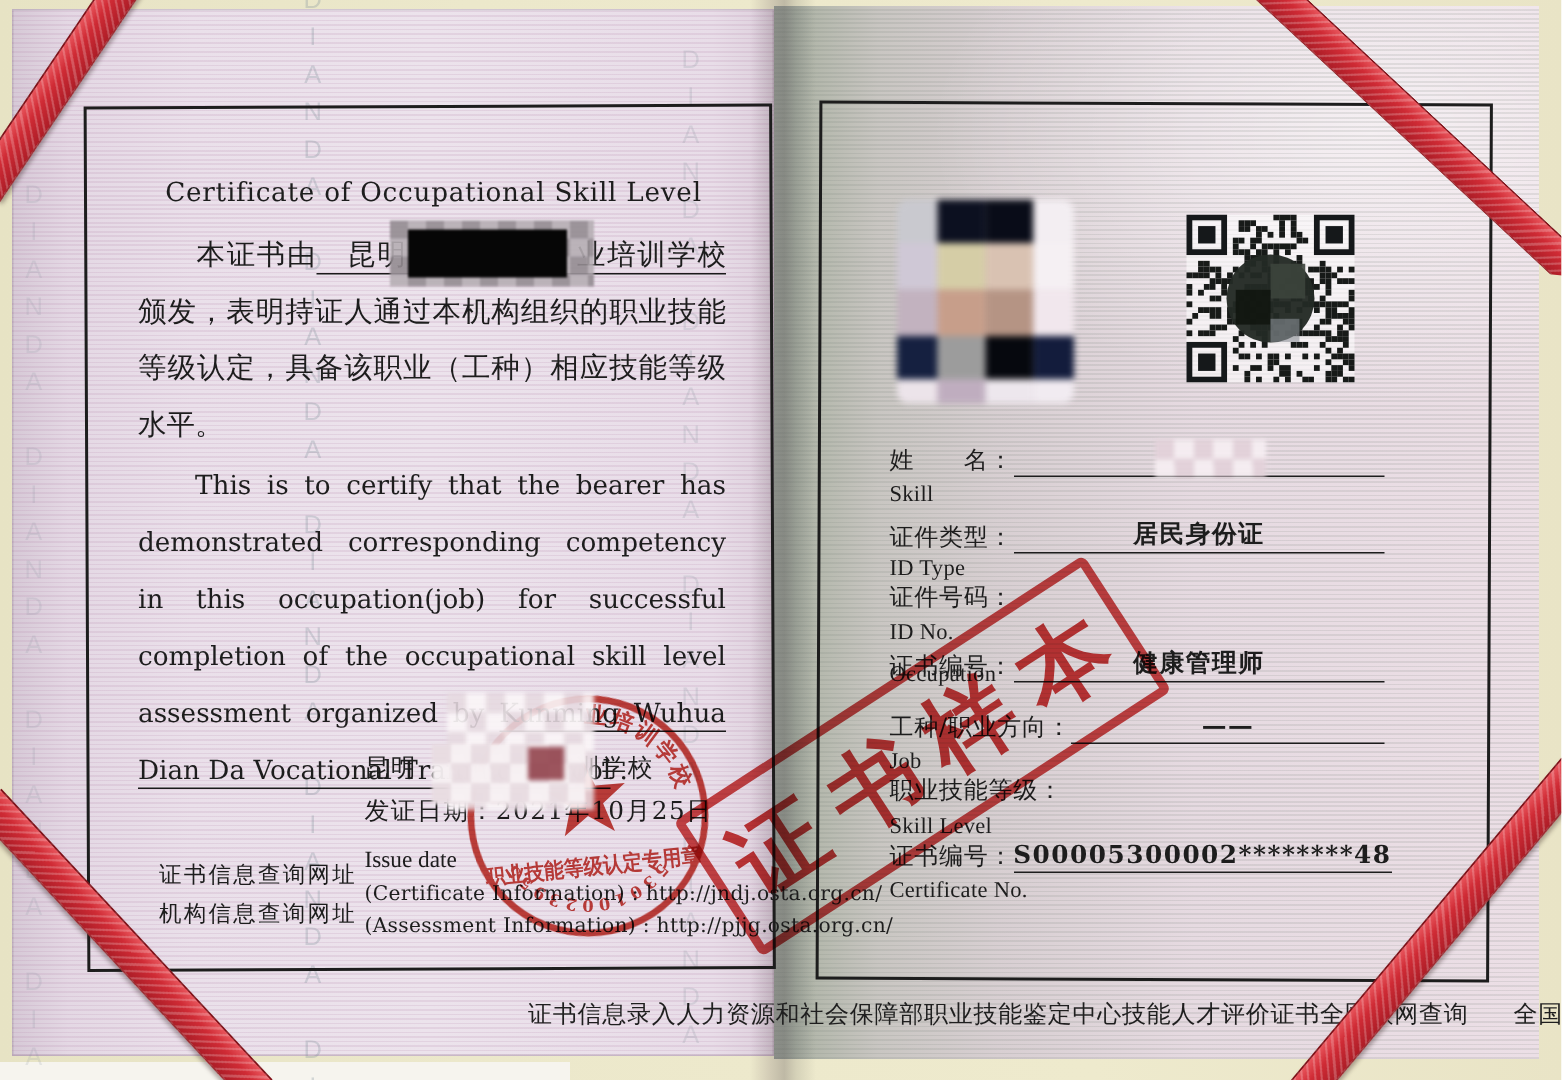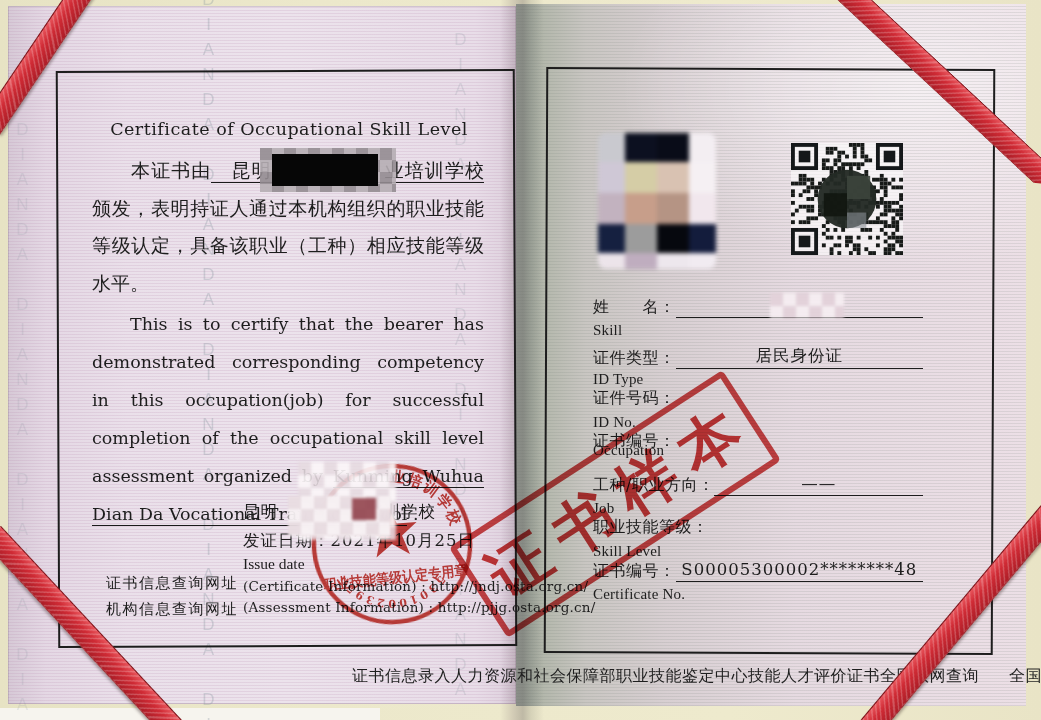--- a/index.html
+++ b/index.html
@@ -48,37 +48,37 @@
   .indent{display:inline-block;width:38px;}
   .u{border-bottom:1.6px solid #1a1a1a;padding-bottom:1px;}
   .censor-wrap{display:inline-block;position:relative;width:112px;height:30px;vertical-align:-7px;filter:blur(.6px);}
   .censor-halo{position:absolute;left:-12px;top:-6px;width:136px;height:44px;
     background:repeating-conic-gradient(#b6aeb4 0 25%,#948c92 0 50%) 0 0/24px 24px;opacity:.9;}
   .censor-black{position:absolute;left:0;top:0;width:106px;height:32px;background:#060606;}
   .issuer-block{position:absolute;left:243px;top:504px;z-index:4;line-height:1;}
   .issuer-line1{font-size:16.5px;letter-spacing:1px;}
   .issuer-gap{display:inline-block;width:88px;}
   .issue-date{font-size:16.5px;margin-top:12px;letter-spacing:1px;}
-  .issue-date-en{font-size:15.5px;margin-top:7px;font-family:"Liberation Serif",serif;}
+  .issue-date-en{font-size:15.5px;margin-top:17px;font-family:"Liberation Serif",serif;}
   .url-line{font-size:13.5px;margin-top:8px;letter-spacing:.2px;}
   .query-labels{position:absolute;left:106px;top:570px;z-index:4;font-size:15px;letter-spacing:1.5px;line-height:26px;}
   
   .round-stamp{position:absolute;left:308px;top:460px;width:168px;height:168px;z-index:5;mix-blend-mode:multiply;opacity:.93;transform:rotate(-6deg);}
   
   .sample-stamp{
     position:absolute;left:452px;top:450px;width:286px;height:96px;z-index:7;
     border:6px solid rgba(199,32,32,.82);border-radius:5px;
     display:flex;align-items:center;justify-content:space-between;padding:0 14px;
     transform:rotate(-33deg);mix-blend-mode:multiply;
     color:rgba(199,32,32,.88);font-size:60px;font-weight:700;
   }
   
   .field{position:absolute;left:593px;width:330px;z-index:4;display:flex;align-items:flex-end;}
   .fl-label{font-size:16px;white-space:nowrap;letter-spacing:.5px;}
-  .fl-line{flex:1;border-bottom:1.6px solid #1d1d1d;text-align:center;font-size:16.5px;letter-spacing:1px;padding-bottom:1px;min-height:20px;}
+  .fl-line{flex:1;border-bottom:1.6px solid #1d1d1d;text-align:center;font-size:16.5px;letter-spacing:1px;padding-bottom:1px;min-height:20px;font-weight:bold;}
   .fl-en{position:absolute;z-index:4;left:593px;font-size:15px;font-family:"Liberation Serif",serif;letter-spacing:.2px;}
   
   .photo{position:absolute;left:598px;top:133px;width:118px;height:136px;z-index:4;
     display:grid;grid-template-columns:23% 27% 27% 23%;grid-template-rows:21% 23% 23% 21% 12%;
     filter:blur(2px);border-radius:8px;overflow:hidden;}
   .qr{position:absolute;left:790px;top:143px;width:114px;height:112px;z-index:4;}
   .name-blur{position:absolute;left:770px;top:293px;width:74px;height:25px;z-index:6;filter:blur(1.5px);
     background:repeating-conic-gradient(#f6eef2 0 25%,#e3d2da 0 50%) 0 0/26px 26px;opacity:.95;}
   .issuer-blur{position:absolute;left:288px;top:496px;width:102px;height:40px;z-index:6;filter:blur(1.2px);
     background:repeating-conic-gradient(#f7f1f3 0 25%,#e9dde2 0 50%) 0 0/26px 26px;opacity:.95;}
@@ -520,20 +520,21 @@
   </div>
   <div class="fl-en" style="top:371px">ID Type</div>
 
   <div class="field" style="top:388px">
     <span class="fl-label">证件号码：</span>
   </div>
   <div class="fl-en" style="top:414px">ID No.</div>
 
   <div class="field" style="top:431px">
     <span class="fl-label">证书编号：</span>
+    <span class="fl-line">健康管理师</span>
   </div>
   <div class="fl-en" style="top:442px">Occupation</div>
 
   <div class="field" style="top:474px">
     <span class="fl-label">工种/职业方向：</span>
     <span class="fl-line">——</span>
   </div>
   <div class="fl-en" style="top:500px">Job</div>
 
   <div class="field" style="top:517px">

